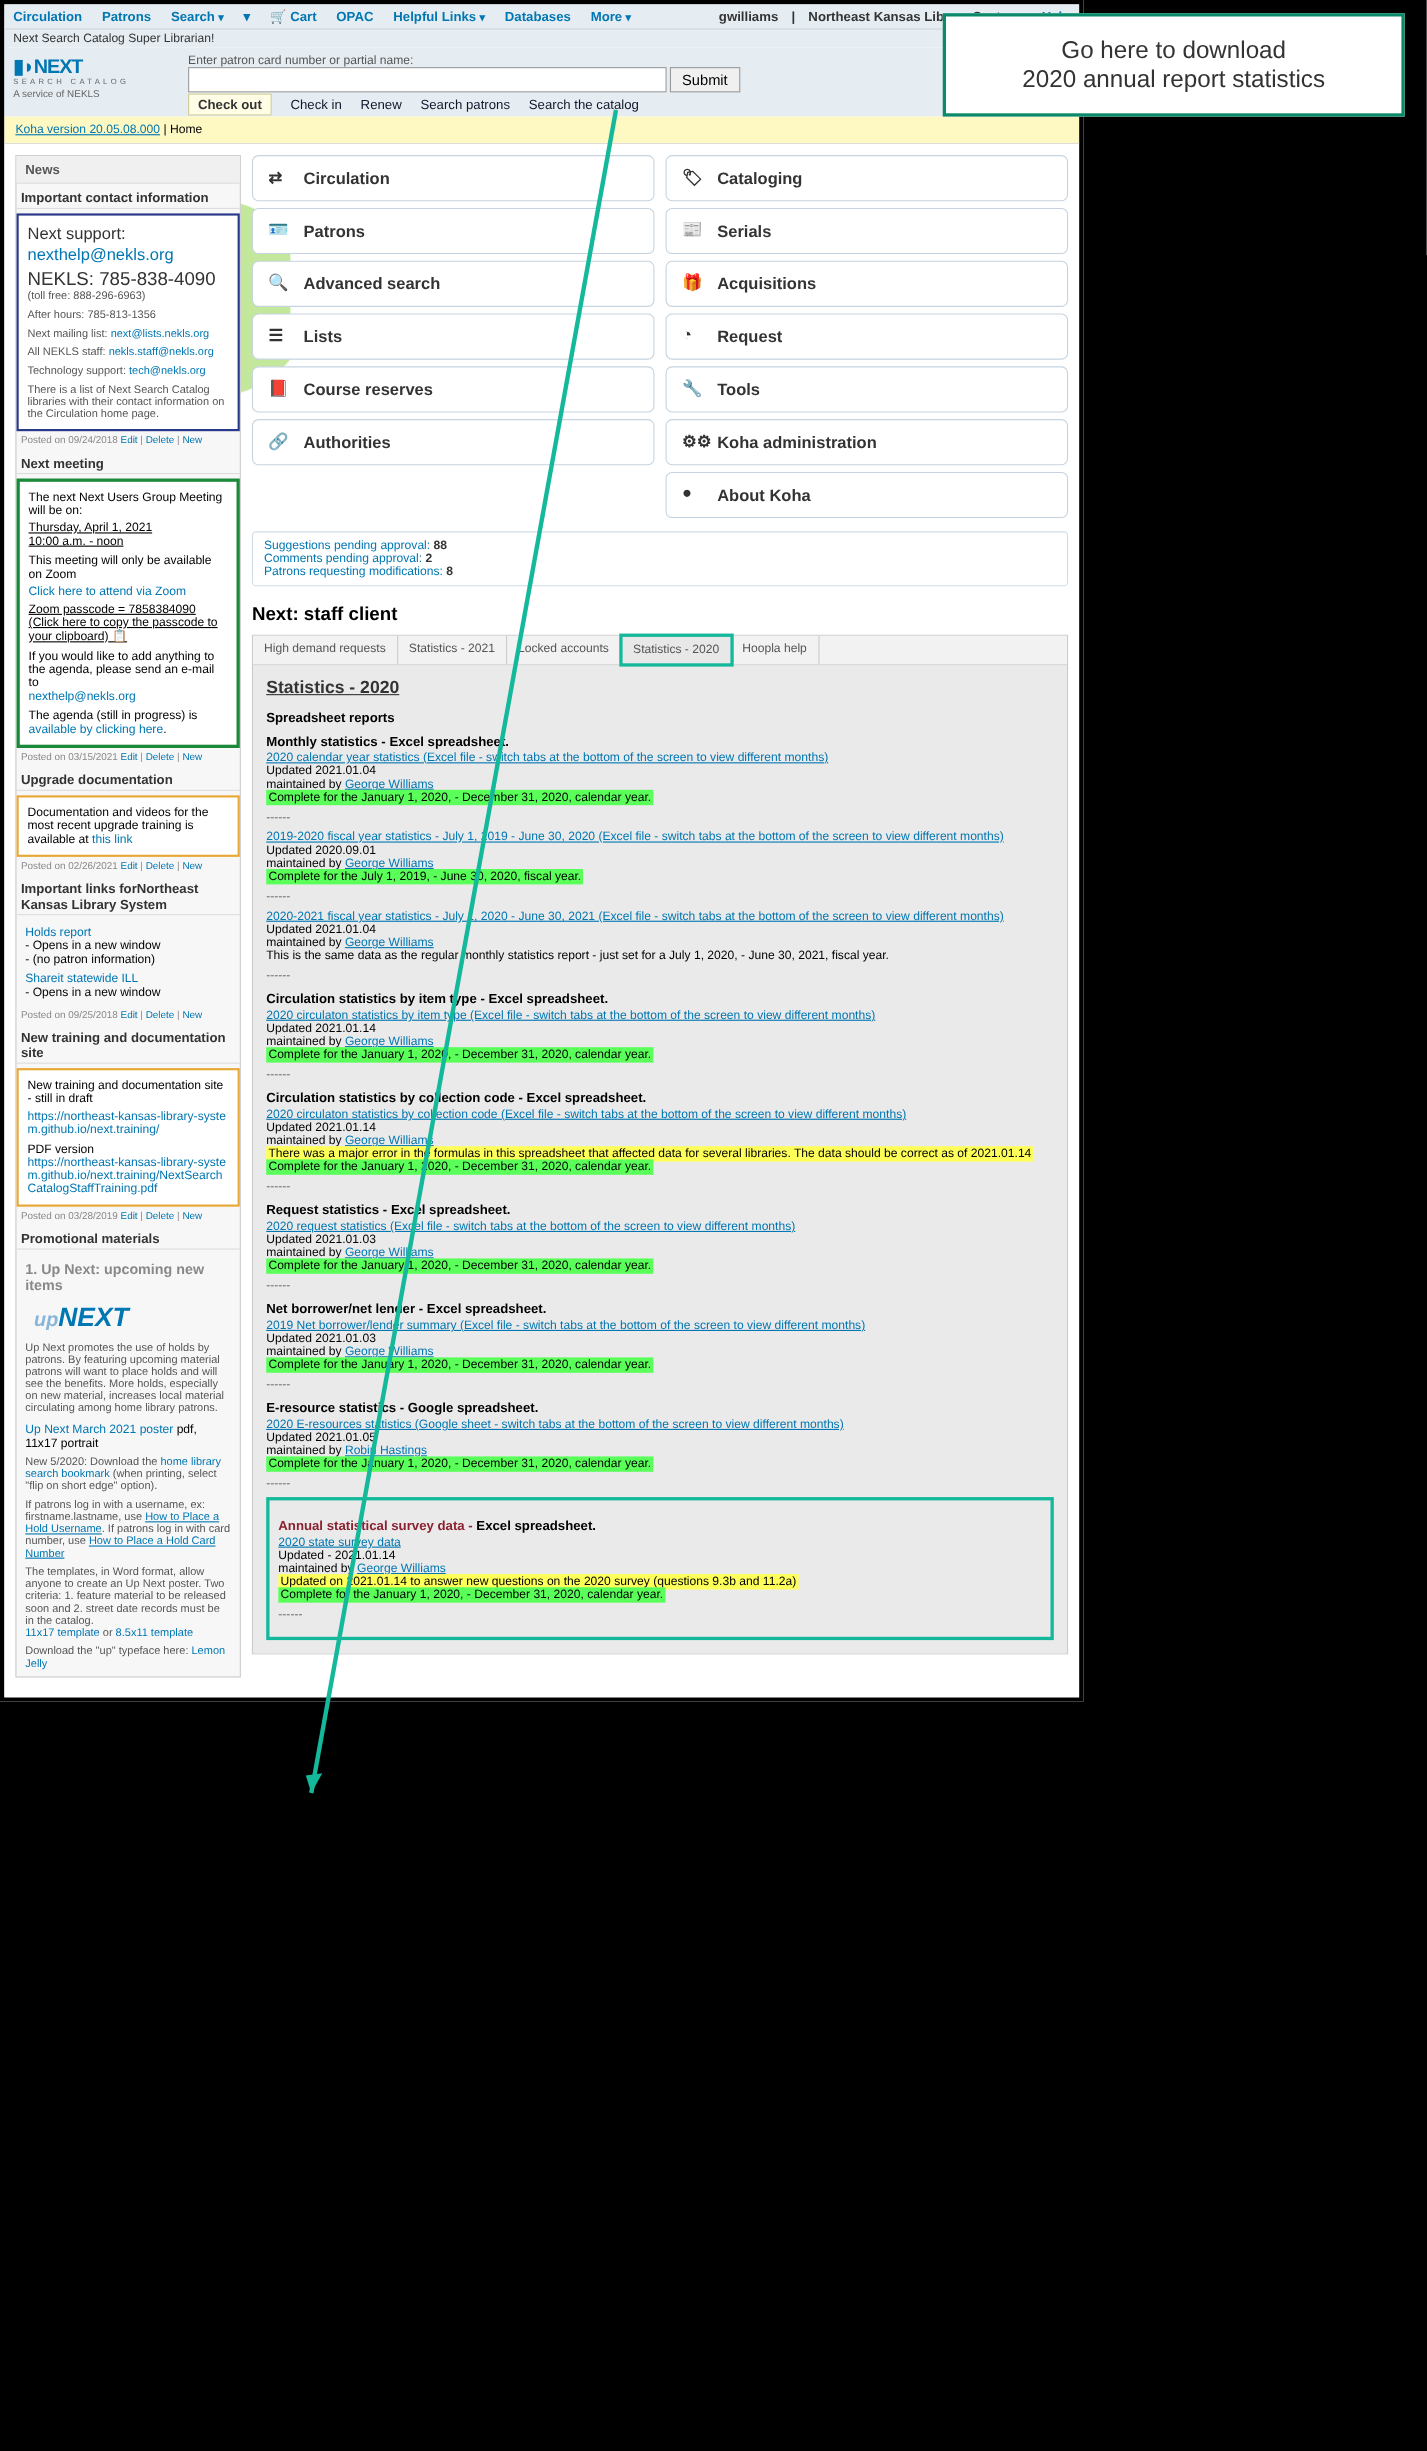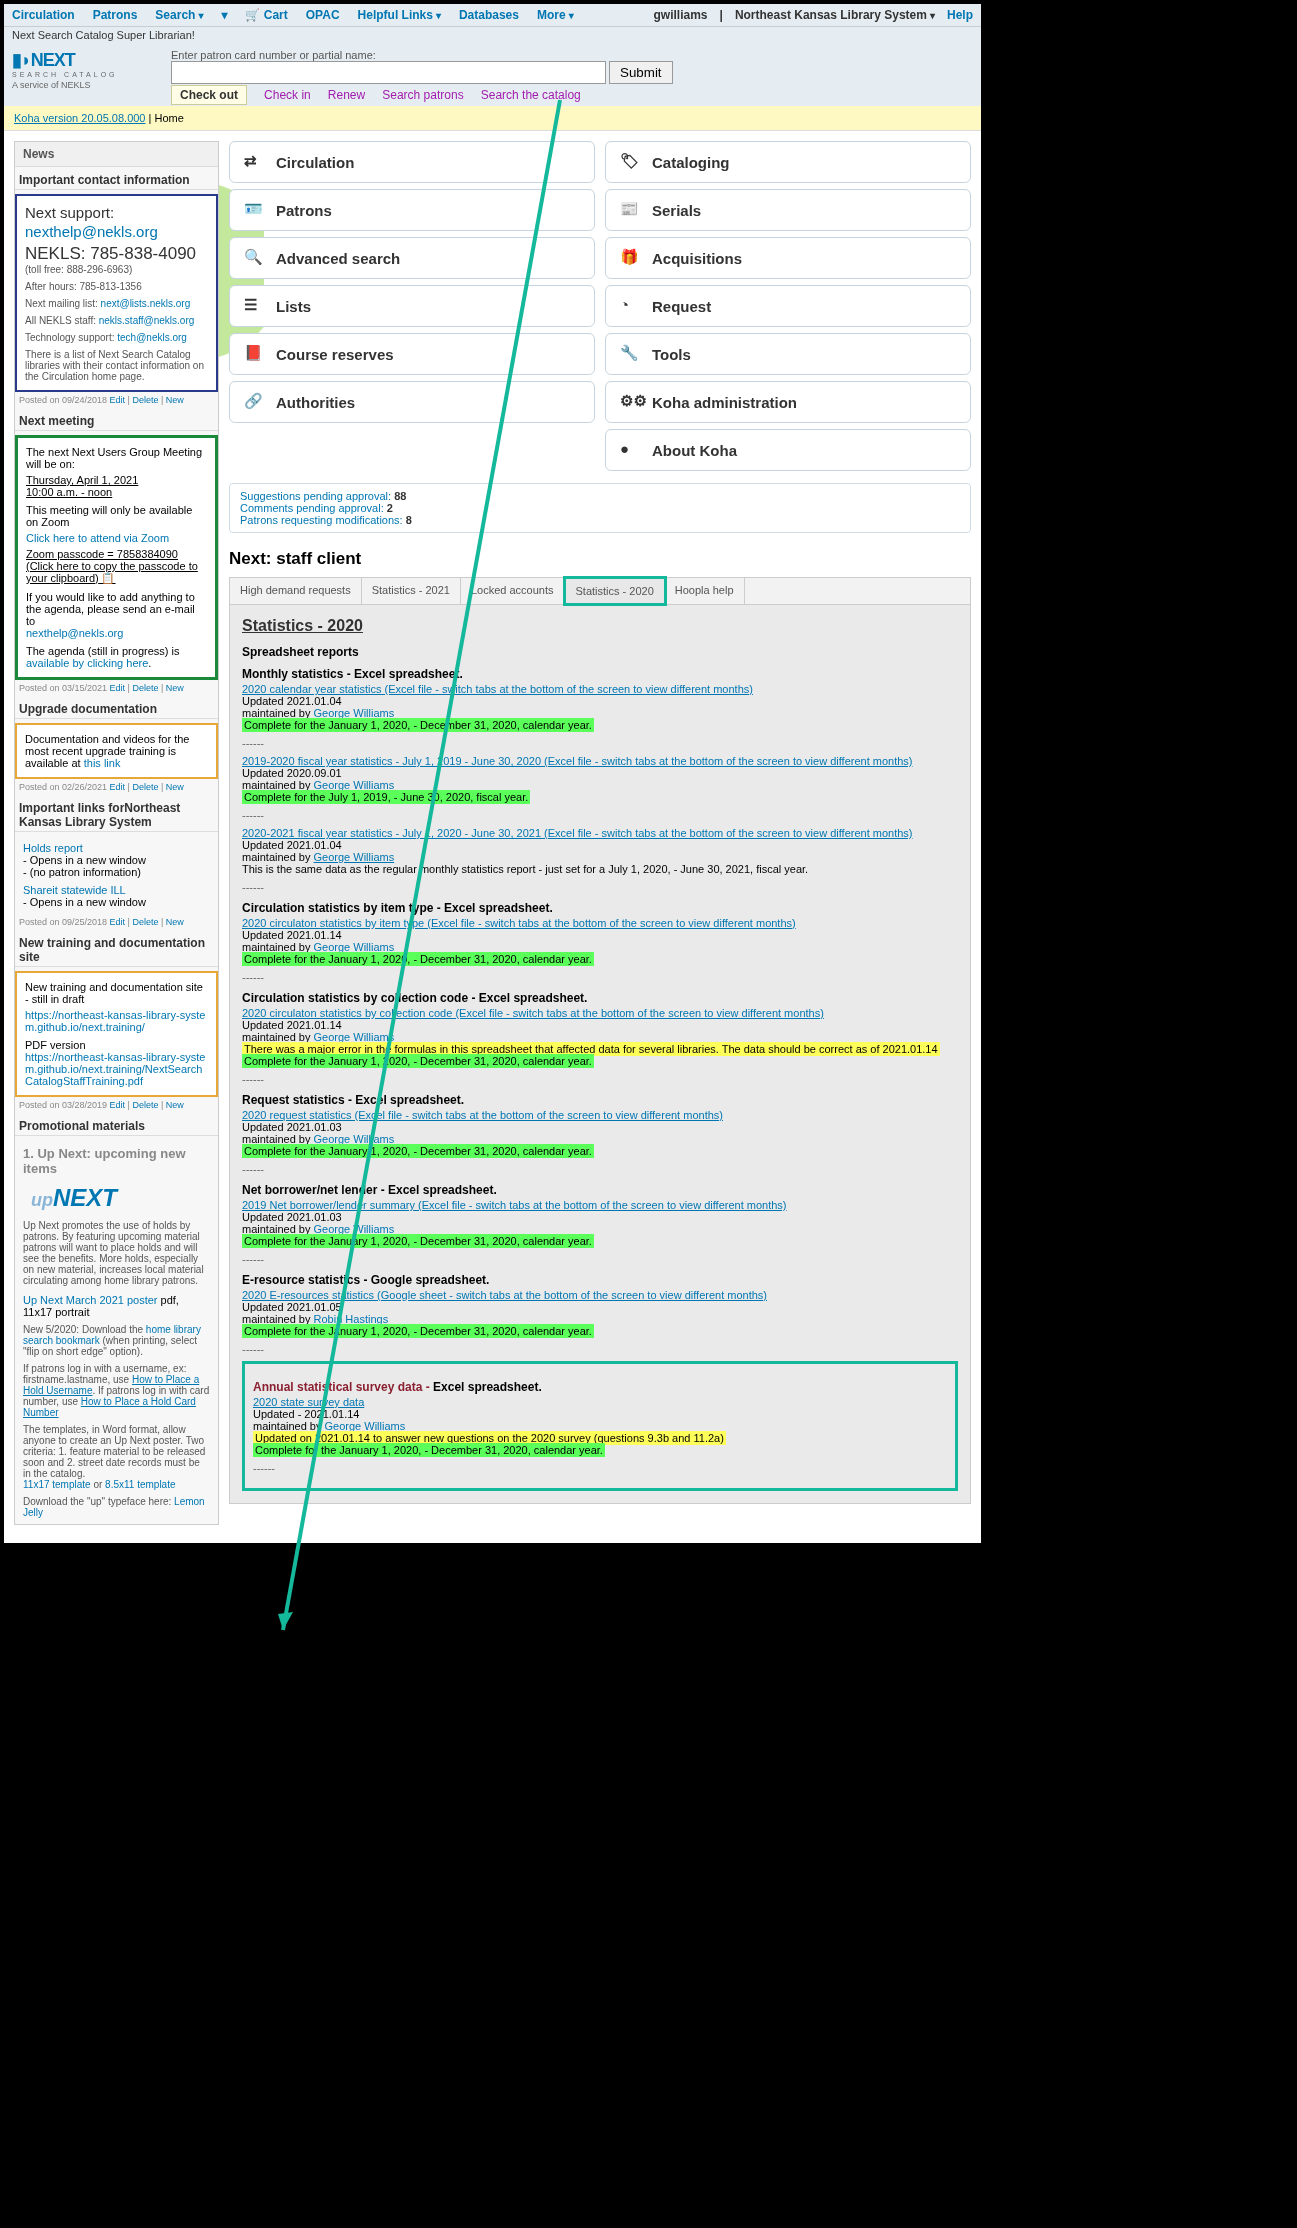--- a/index.html
+++ b/index.html
@@ -14,21 +14,21 @@
 .logo { width: 135px; }
 .logo-img { font-weight: bold; font-size: 18px; color: #0076b2; letter-spacing: -1px; }
 .logo-img .n { color: #0076b2; }
 .logo-sub { font-size: 7px; letter-spacing: 3px; color: #666; }
 .logo-svc { font-size: 9px; color: #666; margin-top: 2px; }
 .searchform { flex: 1; }
 .searchform label { font-size: 11px; color: #555; }
 .searchform input[type=text] { width: 435px; padding: 3px; border: 1px solid #999; }
 .searchform input[type=submit] { padding: 3px 10px; border: 1px solid #999; background: #f0f0f0; }
 .tabrow { padding: 4px 0; }
-.tabrow a { color: #a21caf; text-decoration: none; margin-right: 14px; font-size: 12px; }
+.tabrow a { color: #0f172a; text-decoration: none; margin-right: 14px; font-size: 12px; }
 .tabrow .active { background: #fffde6; border: 1px solid #cc9; padding: 2px 8px; color: #333; font-weight: bold; }
 .breadcrumb { background: #fef9c3; border-bottom: 1px solid #ddd; padding: 6px 10px; font-size: 11px; }
 .breadcrumb a { color: #0076b2; }
 .layout { display: flex; padding: 10px; gap: 10px; background: #fff; position: relative; }
 .bg-green { position: absolute; left: 120px; top: 10px; width: 140px; height: 260px; background: radial-gradient(circle at 70px 130px, #c3e89b 0%, #c3e89b 60%, transparent 61%); z-index: 0; }
 .sidebar { width: 205px; position: relative; z-index: 1; }
 .main { flex: 1; position: relative; z-index: 1; }
 .panel { border: 1px solid #ccc; background: #f7f7f7; margin-bottom: 8px; }
 .panel-h { background: #f0f0f0; border-bottom: 1px solid #ddd; padding: 5px 8px; font-weight: bold; font-size: 12px; color: #555; }
 .panel-b { padding: 6px 8px; font-size: 11px; }
@@ -66,20 +66,24 @@
 .annual-box { border: 3px solid #14b89a; padding: 8px; margin-top: 6px; }
 .callout { position: absolute; right: 20px; top: 12px; width: 420px; border: 3px solid #0a8a6a; background: #fff; padding: 18px; text-align: center; font-size: 22px; color: #333; z-index: 10; }
 .callout-line { position: absolute; z-index: 9; }
 .upnext-logo { font-size: 24px; font-style: italic; color: #0076b2; font-weight: bold; padding: 8px; }
 .upnext-logo .up { color: #88b5d8; font-size: 18px; }
 </style>
 </head>
 <body>
 
 <div class="page">
+<div class="callout">
+  <div>Go here to download</div>
+  <div>2020 annual report statistics</div>
+</div>
 <svg class="callout-line" width="985" height="2200" style="position:absolute;left:0;top:0;pointer-events:none">
   <line x1="560" y1="100" x2="283" y2="1630" stroke="#14b89a" stroke-width="4"></line>
   <polygon points="283,1630 293,1612 278,1614" fill="#14b89a"></polygon>
 </svg>
 
 <div class="topbar">
   <a href="#">Circulation</a>
   <a href="#">Patrons</a>
   <a href="#" class="dropdown-caret">Search</a>
   <a href="#">▾</a>

